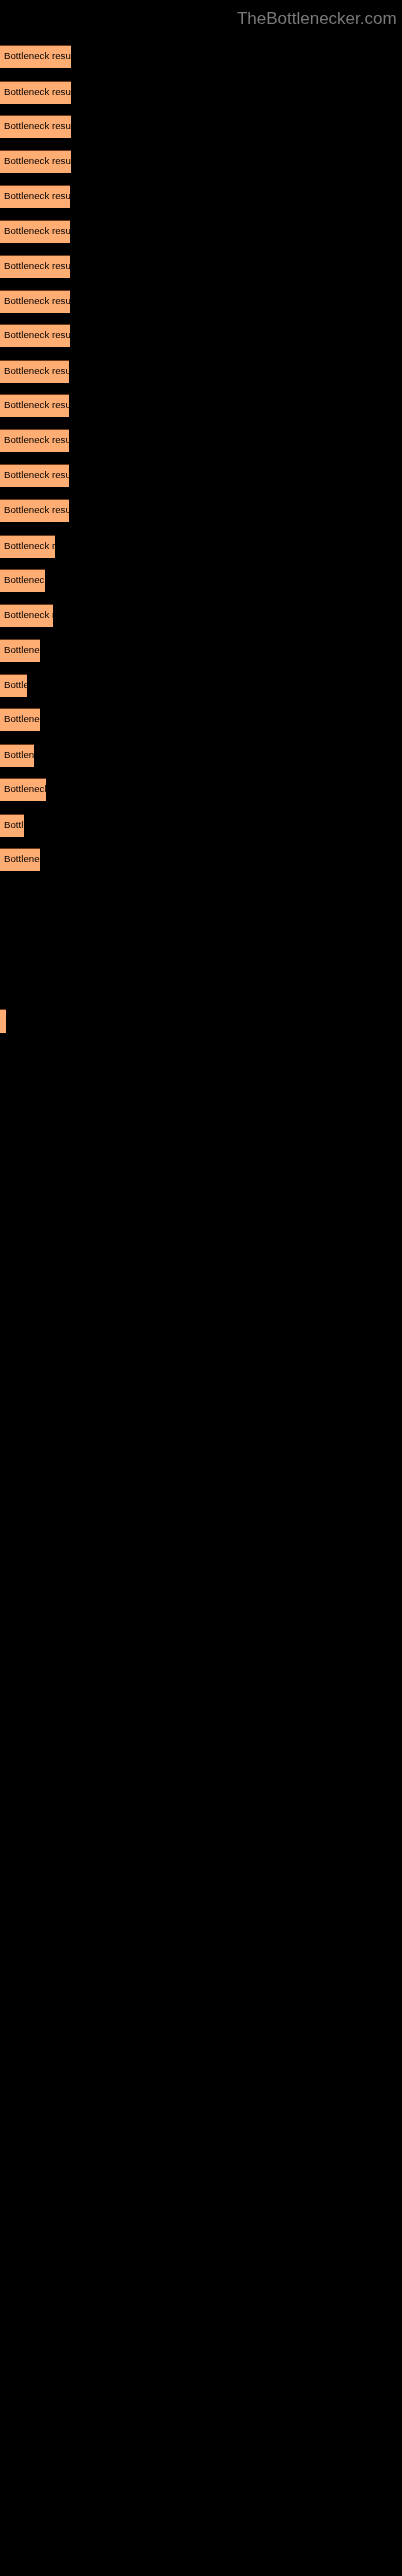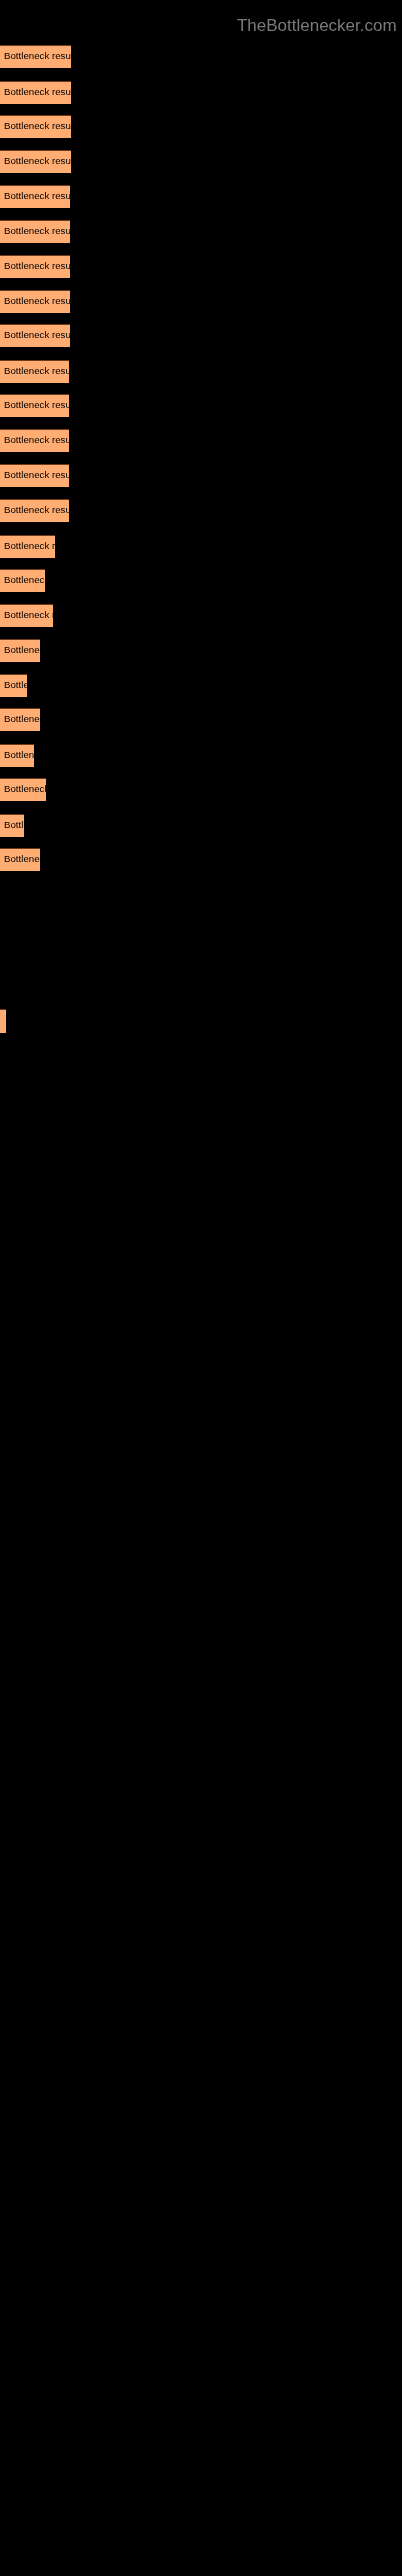--- a/index.html
+++ b/index.html
@@ -17,21 +17,21 @@
     background: #000000;
   }
   #page-root {
     position: relative;
     width: 403px;
     height: 2576px;
     background: #000000;
   }
   .site-title {
     position: absolute;
-    top: 16px;
+    top: 9px;
     right: 6.4px;
     font-family: "Liberation Sans", sans-serif;
     font-size: 17px;
     line-height: 19.3px;
     color: #7a7a7a;
     letter-spacing: 0px;
     white-space: nowrap;
     user-select: none;
   }
   .chart-area {

